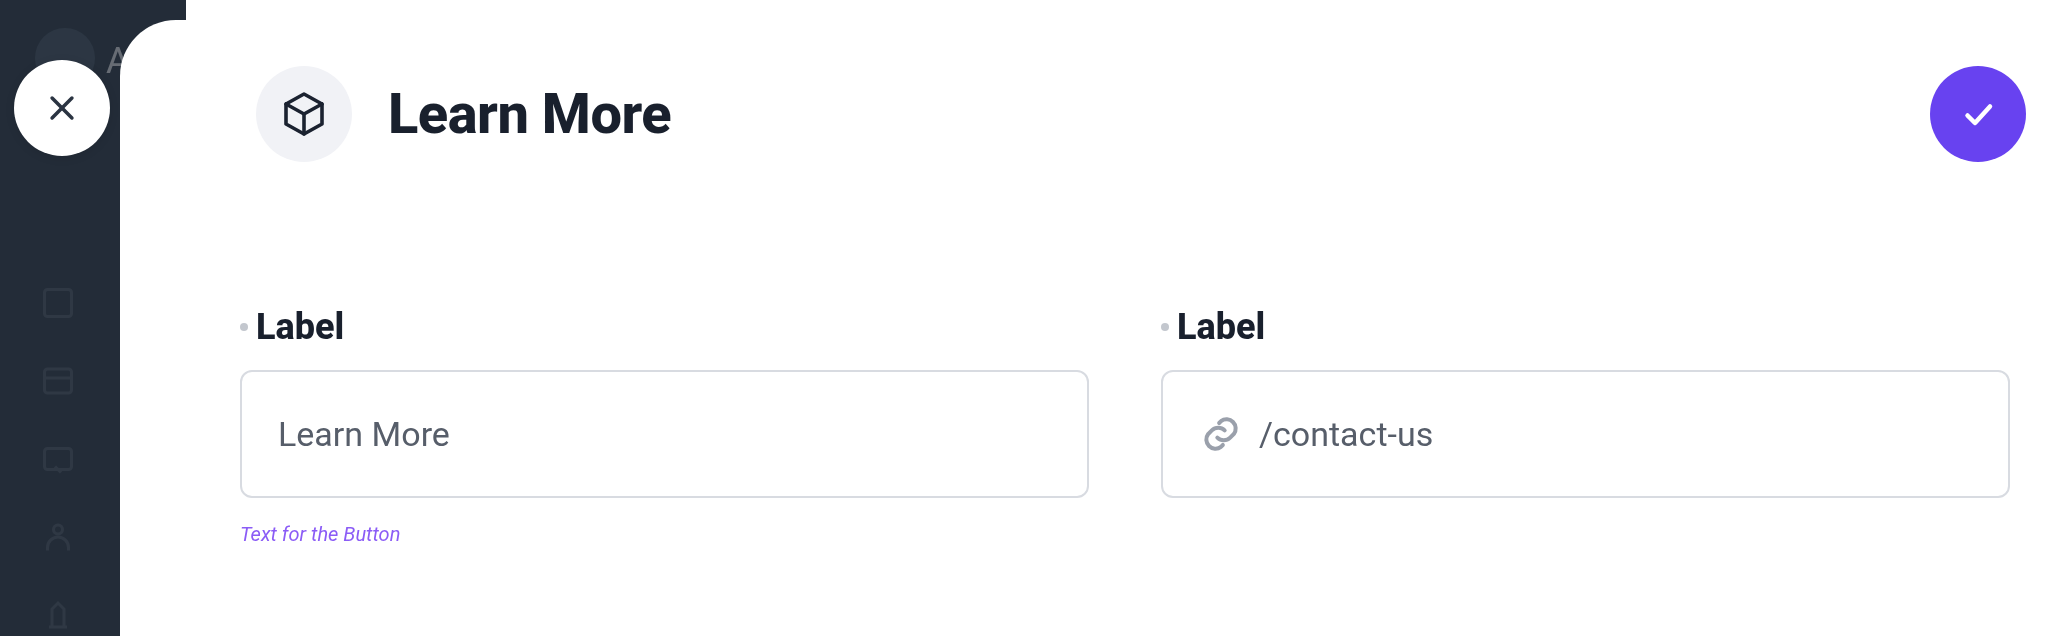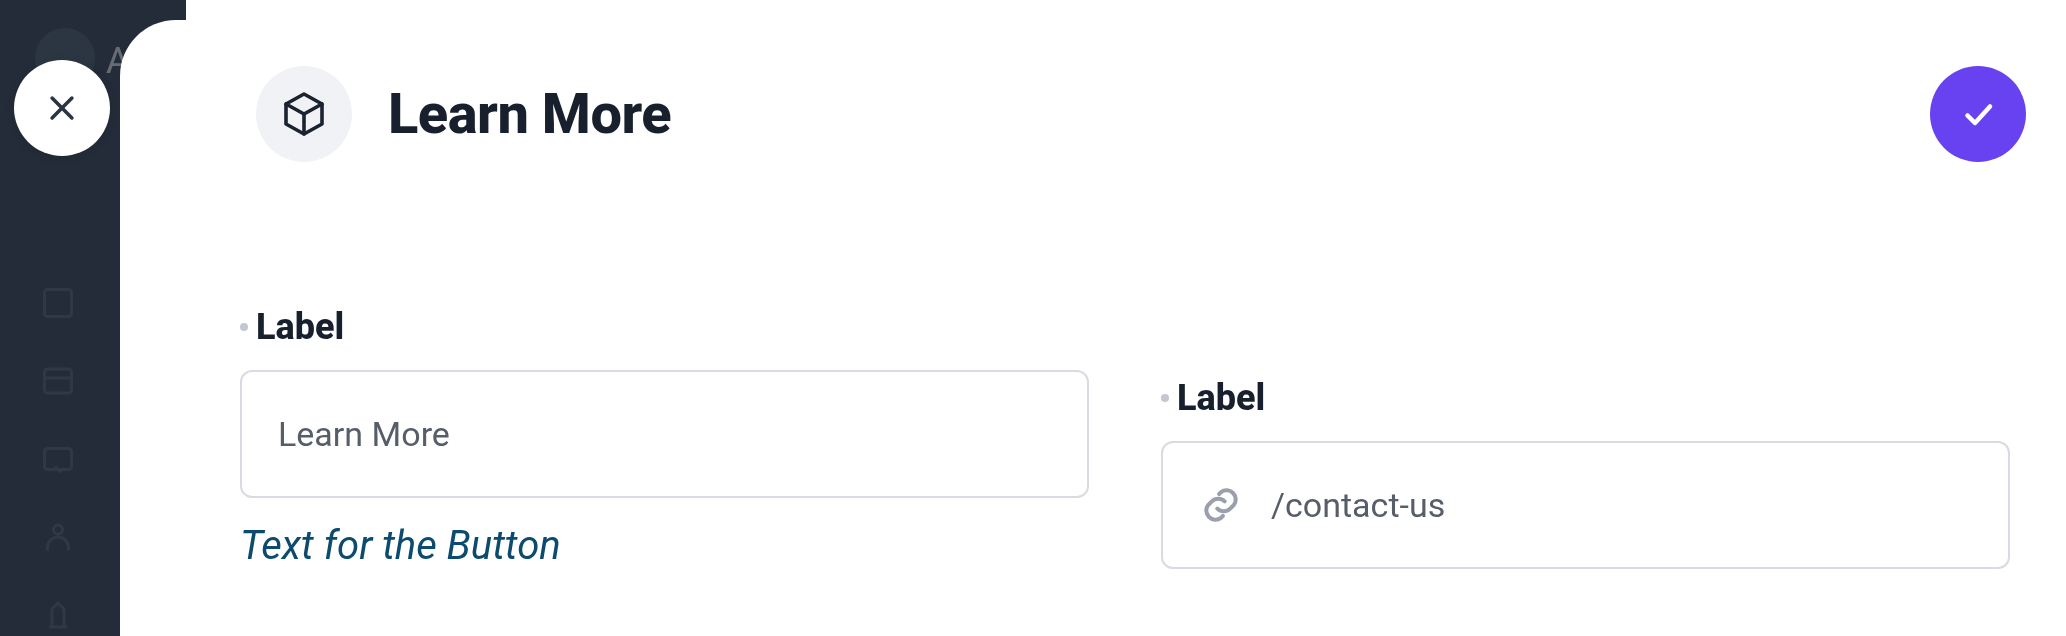--- a/index.html
+++ b/index.html
@@ -144,21 +144,20 @@
     .confirm-btn svg { width: 36px; height: 36px; color: #ffffff; }
 
     
     .form-area {
       position: absolute;
       left: 120px;
       top: 286px;
       right: 56px;
       display: flex;
       gap: 72px;
-      align-items: flex-end;
     }
     .field-col {
       flex: 1;
       min-width: 0;
     }
     .field-label-row {
       display: flex;
       align-items: center;
       gap: 8px;
       margin-bottom: 22px;
@@ -176,36 +175,36 @@
     }
     .input-wrap {
       border: 2px solid #d8dbe1;
       border-radius: 12px;
       height: 128px;
       display: flex;
       align-items: center;
       padding: 0 36px;
       background: #fff;
     }
-    .input-wrap.with-icon { gap: 28px; }
+    .input-wrap.with-icon { gap: 16px; }
     .input-icon { width: 44px; height: 44px; color: #9aa0ab; flex-shrink: 0; }
     .text-input {
       border: none;
       outline: none;
       font-size: 34px;
       color: #575e6a;
       width: 100%;
       background: transparent;
       font-family: inherit;
     }
     .help-text {
       margin-top: 24px;
-      font-size: 40px;
+      font-size: 20px;
       font-style: italic;
-      color: #0c4a6e;
+      color: #8b5cf6;
     }
   </style>
 </head>
 <body>
 
 <div class="viewport">
 
   <div class="bg-sidebar"></div>
   <div class="bg-avatar"></div>
   <div class="bg-text">A</div>

